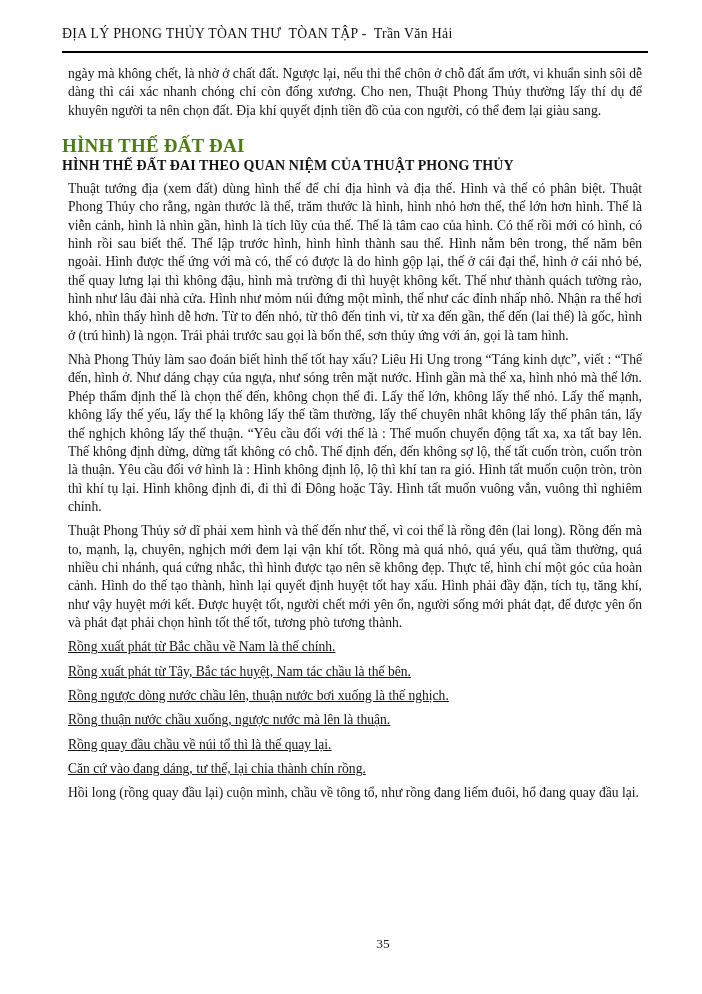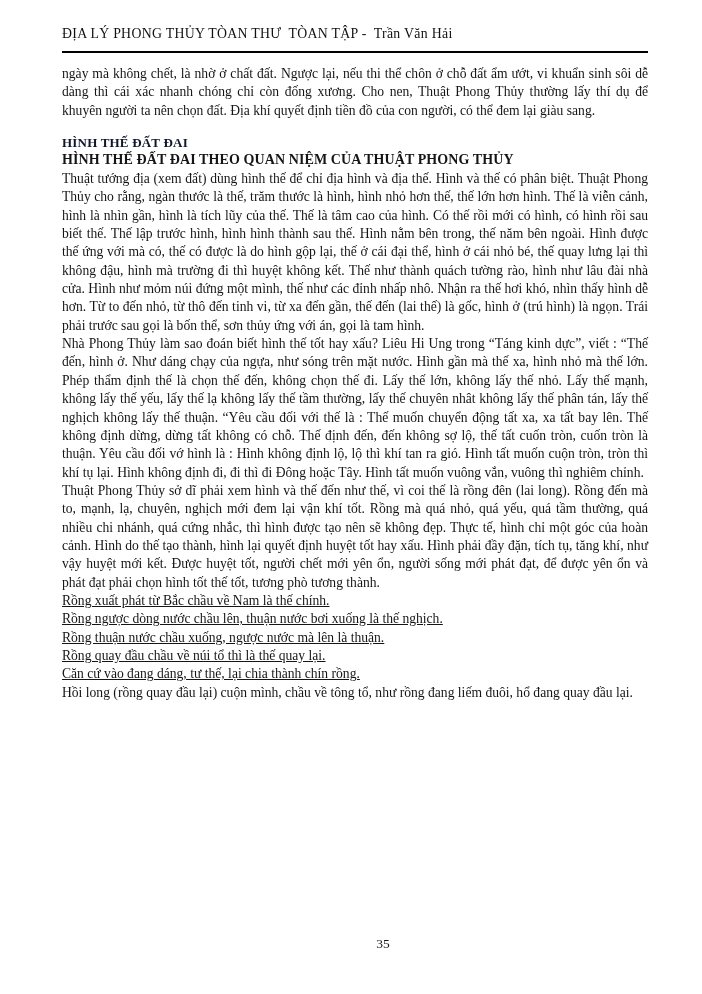--- a/index.html
+++ b/index.html
@@ -25,33 +25,33 @@
     letter-spacing: 0.3px;
     white-space: pre;
     color: #111;
   }
   .header-rule {
     border-bottom: 2px solid #000;
     margin-top: 9px;
     margin-bottom: 12px;
   }
   p.body-par {
-    margin: 0;
+    margin: 6px;
     font-size: 13.6px;
     line-height: 18.35px;
     text-align: justify;
     color: #151515;
   }
   p.body-par.no-justify { text-align: left; text-decoration: underline; }
   h1.section-heading {
     margin: 15px 0 1px 0;
-    font-size: 13px;
+    font-size: 19px;
     font-weight: bold;
     letter-spacing: 0.2px;
-    color: #0f172a;
+    color: #4d7c0f;
   }
   h2.section-subheading {
     margin: 0 0 2px 0;
     font-size: 14px;
     font-weight: bold;
     letter-spacing: 0.1px;
     color: #151515;
   }
   .page-number {
     position: absolute;
@@ -77,20 +77,21 @@
     <p class="body-par">ngày mà không chết, là nhờ ở chất đất. Ngược lại, nếu thi thể chôn ở chỗ đất ẩm ướt, vi khuẩn sinh sôi dễ dàng thì cái xác nhanh chóng chỉ còn đống xương. Cho nen, Thuật Phong Thủy thường lấy thí dụ để khuyên người ta nên chọn đất. Địa khí quyết định tiền đồ của con người, có thể đem lại giàu sang.</p>
 
     <h1 class="section-heading">HÌNH THẾ ĐẤT ĐAI</h1>
 
     <h2 class="section-subheading">HÌNH THẾ ĐẤT ĐAI THEO QUAN NIỆM CỦA THUẬT PHONG THỦY</h2>
 
     <p class="body-par">Thuật tướng địa (xem đất) dùng hình thế để chỉ địa hình và địa thế. Hình và thế có phân biệt. Thuật Phong Thủy cho rằng, ngàn thước là thế, trăm thước là hình, hình nhỏ hơn thế, thế lớn hơn hình. Thế là viễn cảnh, hình là nhìn gần, hình là tích lũy của thế. Thế là tâm cao của hình. Có thế rồi mới có hình, có hình rồi sau biết thế. Thế lập trước hình, hình hình thành sau thế. Hình nằm bên trong, thế năm bên ngoài. Hình được thế ứng với mà có, thế có được là do hình gộp lại, thế ở cái đại thể, hình ở cái nhỏ bé, thế quay lưng lại thì không đậu, hình mà trường đi thì huyệt không kết. Thế như thành quách tường rào, hình như lâu đài nhà cửa. Hình như mỏm núi đứng một mình, thế như các đỉnh nhấp nhô. Nhận ra thế hơi khó, nhìn thấy hình dễ hơn. Từ to đến nhỏ, từ thô đến tinh vi, từ xa đến gần, thế đến (lai thế) là gốc, hình ở (trú hình) là ngọn. Trái phải trước sau gọi là bốn thể, sơn thủy ứng với án, gọi là tam hình.</p>
     <p class="body-par">Nhà Phong Thủy làm sao đoán biết hình thế tốt hay xấu? Liêu Hi Ung trong “Táng kinh dực”, viết : “Thế đến, hình ở. Như dáng chạy của ngựa, như sóng trên mặt nước. Hình gần mà thế xa, hình nhỏ mà thế lớn. Phép thẩm định thế là chọn thế đến, không chọn thế đi. Lấy thế lớn, không lấy thế nhỏ. Lấy thế mạnh, không lấy thế yếu, lấy thế lạ không lấy thế tầm thường, lấy thế chuyên nhât không lấy thế phân tán, lấy thế nghịch không lấy thế thuận. “Yêu cầu đối với thế là : Thế muốn chuyển động tất xa, xa tất bay lên. Thế không định dừng, dừng tất không có chỗ. Thế định đến, đến không sợ lộ, thế tất cuốn tròn, cuốn tròn là thuận. Yêu cầu đối vớ hình là : Hình không định lộ, lộ thì khí tan ra gió. Hình tất muốn cuộn tròn, tròn thì khí tụ lại. Hình không định đi, đi thì đi Đông hoặc Tây. Hình tất muốn vuông vắn, vuông thì nghiêm chỉnh.</p>
     <p class="body-par">Thuật Phong Thủy sở dĩ phải xem hình và thế đến như thế, vì coi thế là rồng đên (lai long). Rồng đến mà to, mạnh, lạ, chuyên, nghịch mới đem lại vận khí tốt. Rồng mà quá nhỏ, quá yếu, quá tầm thường, quá nhiều chi nhánh, quá cứng nhắc, thì hình được tạo nên sẽ không đẹp. Thực tế, hình chỉ một góc của hoàn cảnh. Hình do thế tạo thành, hình lại quyết định huyệt tốt hay xấu. Hình phải đầy đặn, tích tụ, tăng khí, như vậy huyệt mới kết. Được huyệt tốt, người chết mới yên ổn, người sống mới phát đạt, để được yên ổn và phát đạt phải chọn hình tốt thế tốt, tương phò tương thành.</p>
     <p class="body-par no-justify">Rồng xuất phát từ Bắc chầu về Nam là thế chính.</p>
+    <p class="body-par no-justify">Rồng xuất phát từ Tây, Bắc tác huyệt, Nam tác chầu là thế bên.</p>
     <p class="body-par no-justify">Rồng ngược dòng nước chầu lên, thuận nước bơi xuống là thế nghịch.</p>
     <p class="body-par no-justify">Rồng thuận nước chầu xuống, ngược nước mà lên là thuận.</p>
     <p class="body-par no-justify">Rồng quay đầu chầu về núi tổ thì là thế quay lại.</p>
     <p class="body-par no-justify">Căn cứ vào đang dáng, tư thế, lại chia thành chín rồng.</p>
     <p class="body-par">Hồi long (rồng quay đầu lại) cuộn mình, chầu về tông tổ, như rồng đang liếm đuôi, hổ đang quay đầu lại.</p>
 
   </div>
 
   <div class="page-number">35</div>
 </div>

